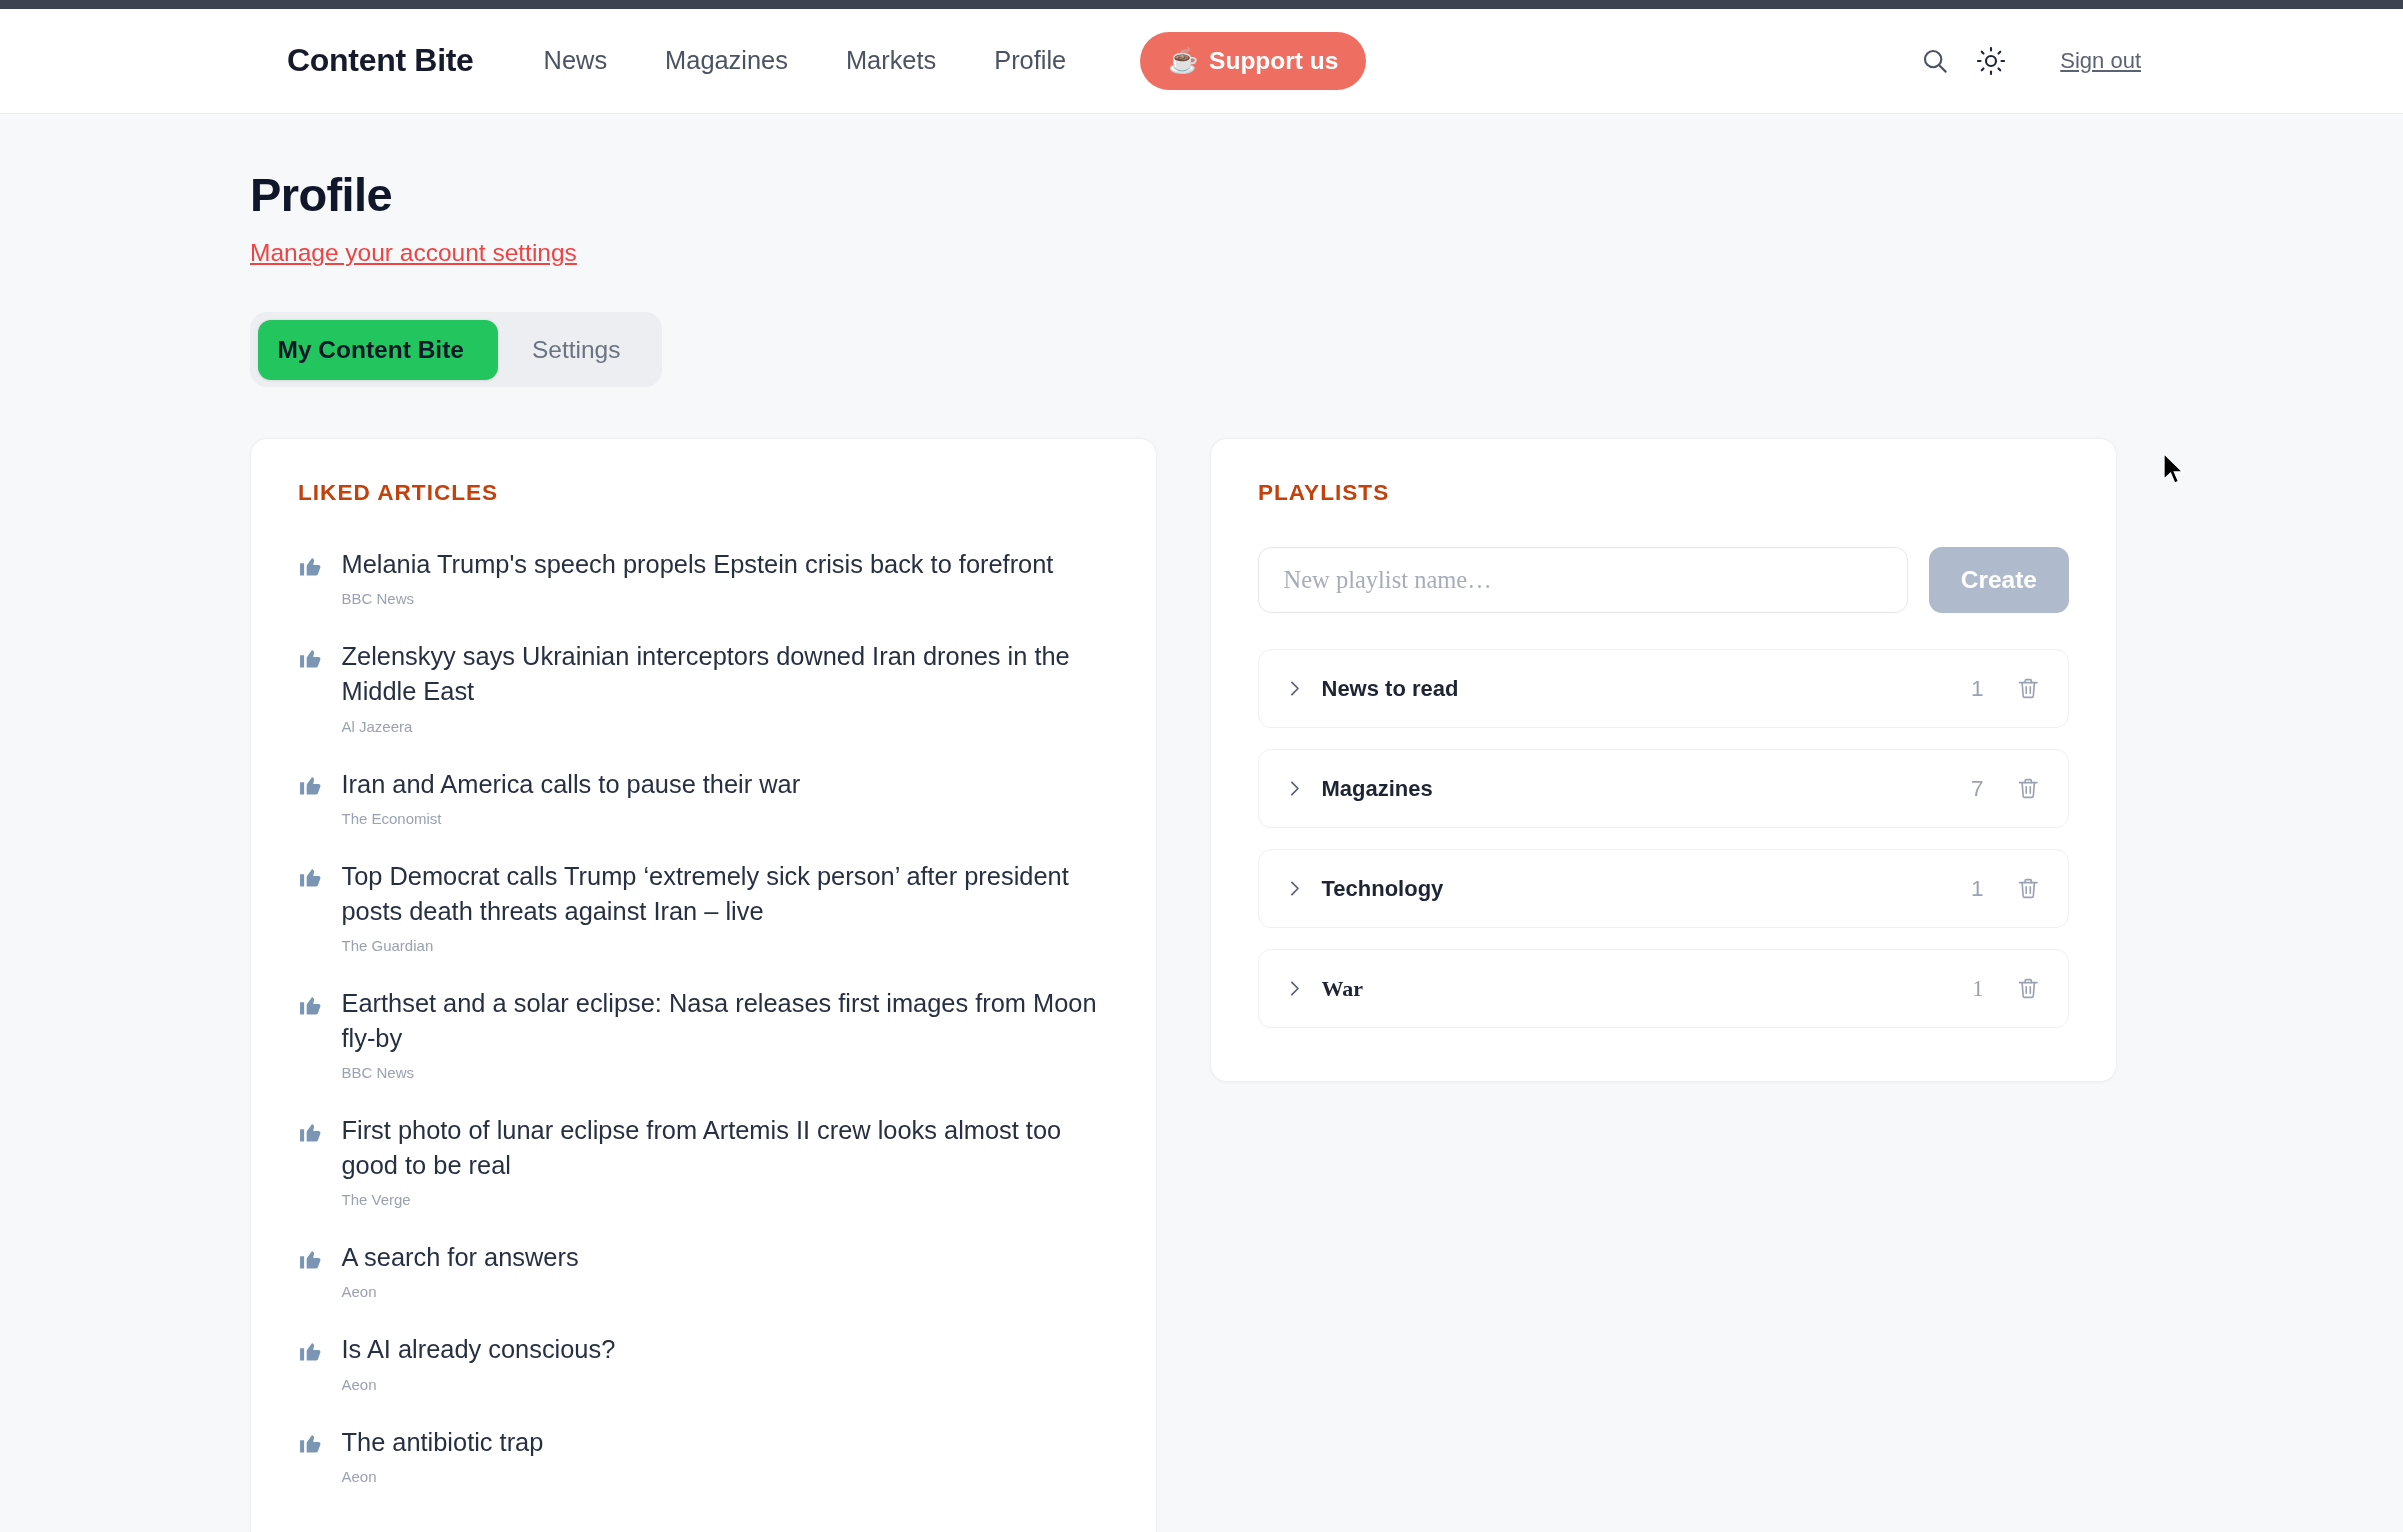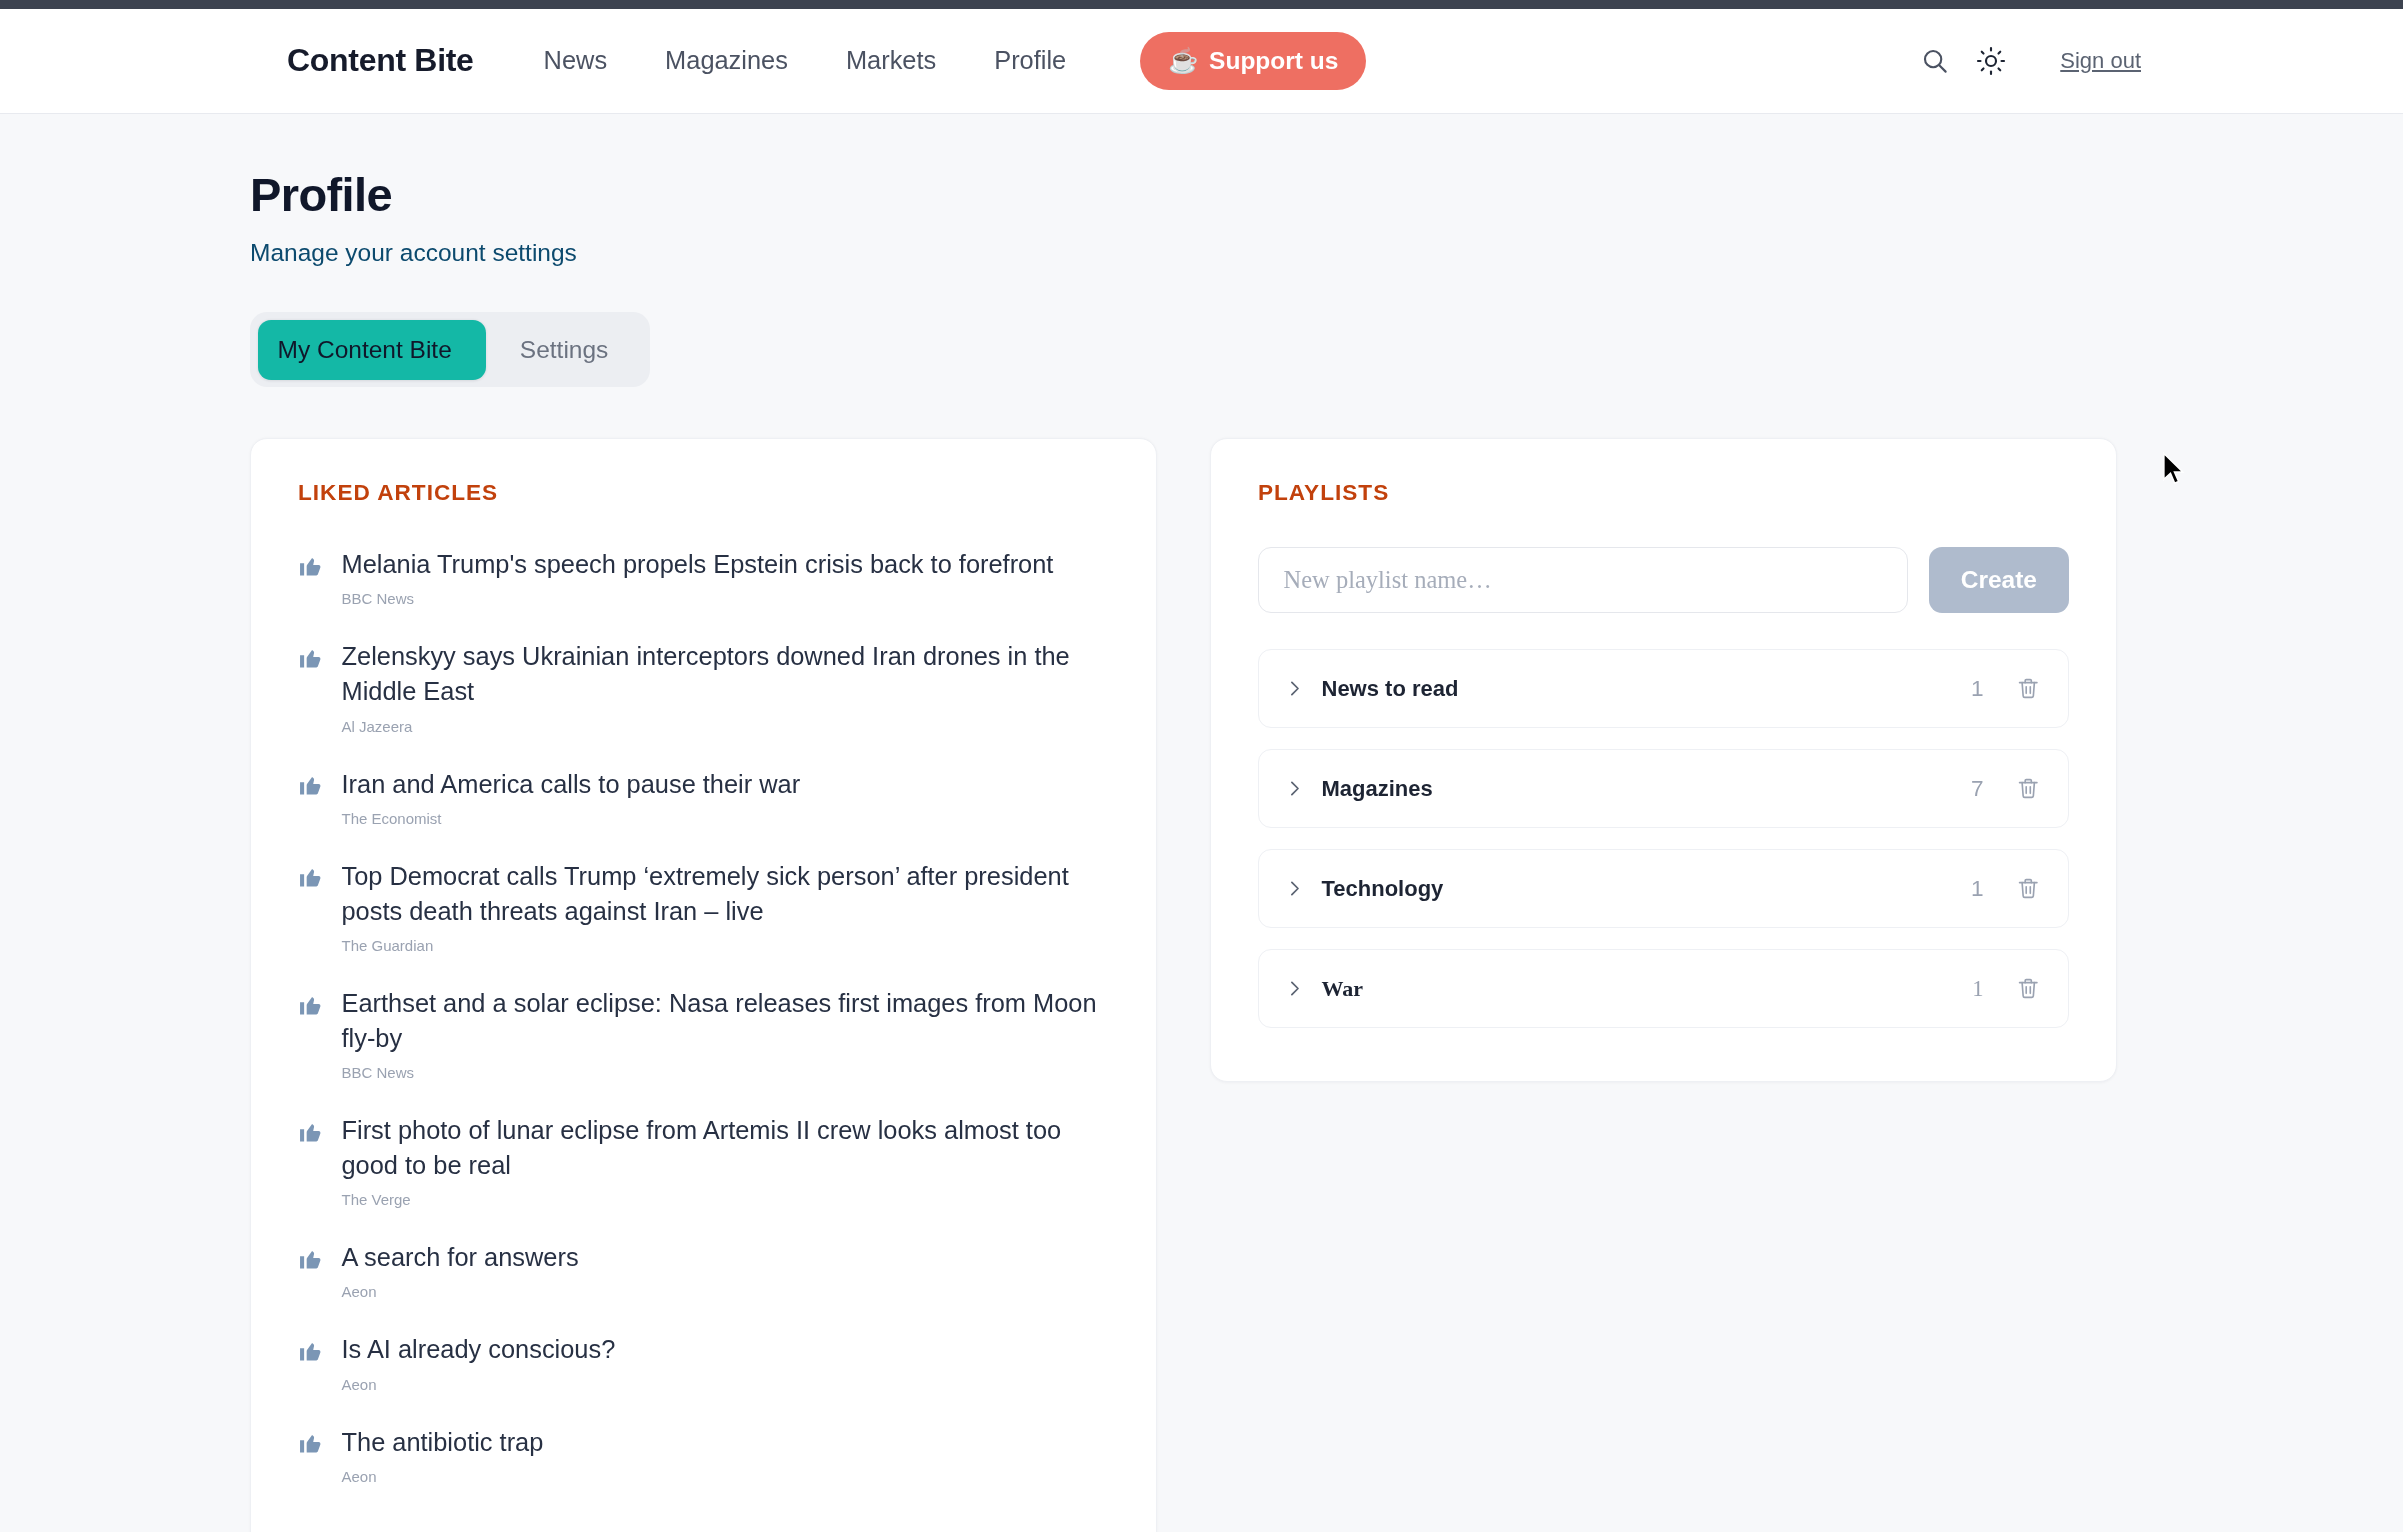--- a/index.html
+++ b/index.html
@@ -115,22 +115,23 @@
   .page-title {
     font-size: 47px;
     font-weight: bold;
     color: #10172a;
     letter-spacing: -0.6px;
     line-height: 1.1;
   }
 
   .page-sub {
     font-size: 24.5px;
-    color: #0c4a6e;
+    color: #ef4444;
     margin-top: 19px;
+    text-decoration: underline;
   }
 
   .tabs {
     display: inline-flex;
     background: #eceef2;
     border-radius: 17px;
     padding: 7.5px;
     margin-top: 45px;
     gap: 0;
   }
@@ -141,23 +142,23 @@
     border-radius: 13px;
     cursor: pointer;
     color: #6b7280;
     white-space: nowrap;
     border: none;
     background: transparent;
     font-family: "Liberation Sans", sans-serif;
   }
 
   .tab.active {
-    background: #14b8a6;
+    background: #22c55e;
     color: #10172a;
-    font-weight: normal;
+    font-weight: bold;
     box-shadow: 0 0.9px 2.8px rgba(16,23,42,0.10);
     padding-left: 20px;
   }
 
   
   .columns {
     display: flex;
     gap: 53px;
     margin-top: 51px;
   }

